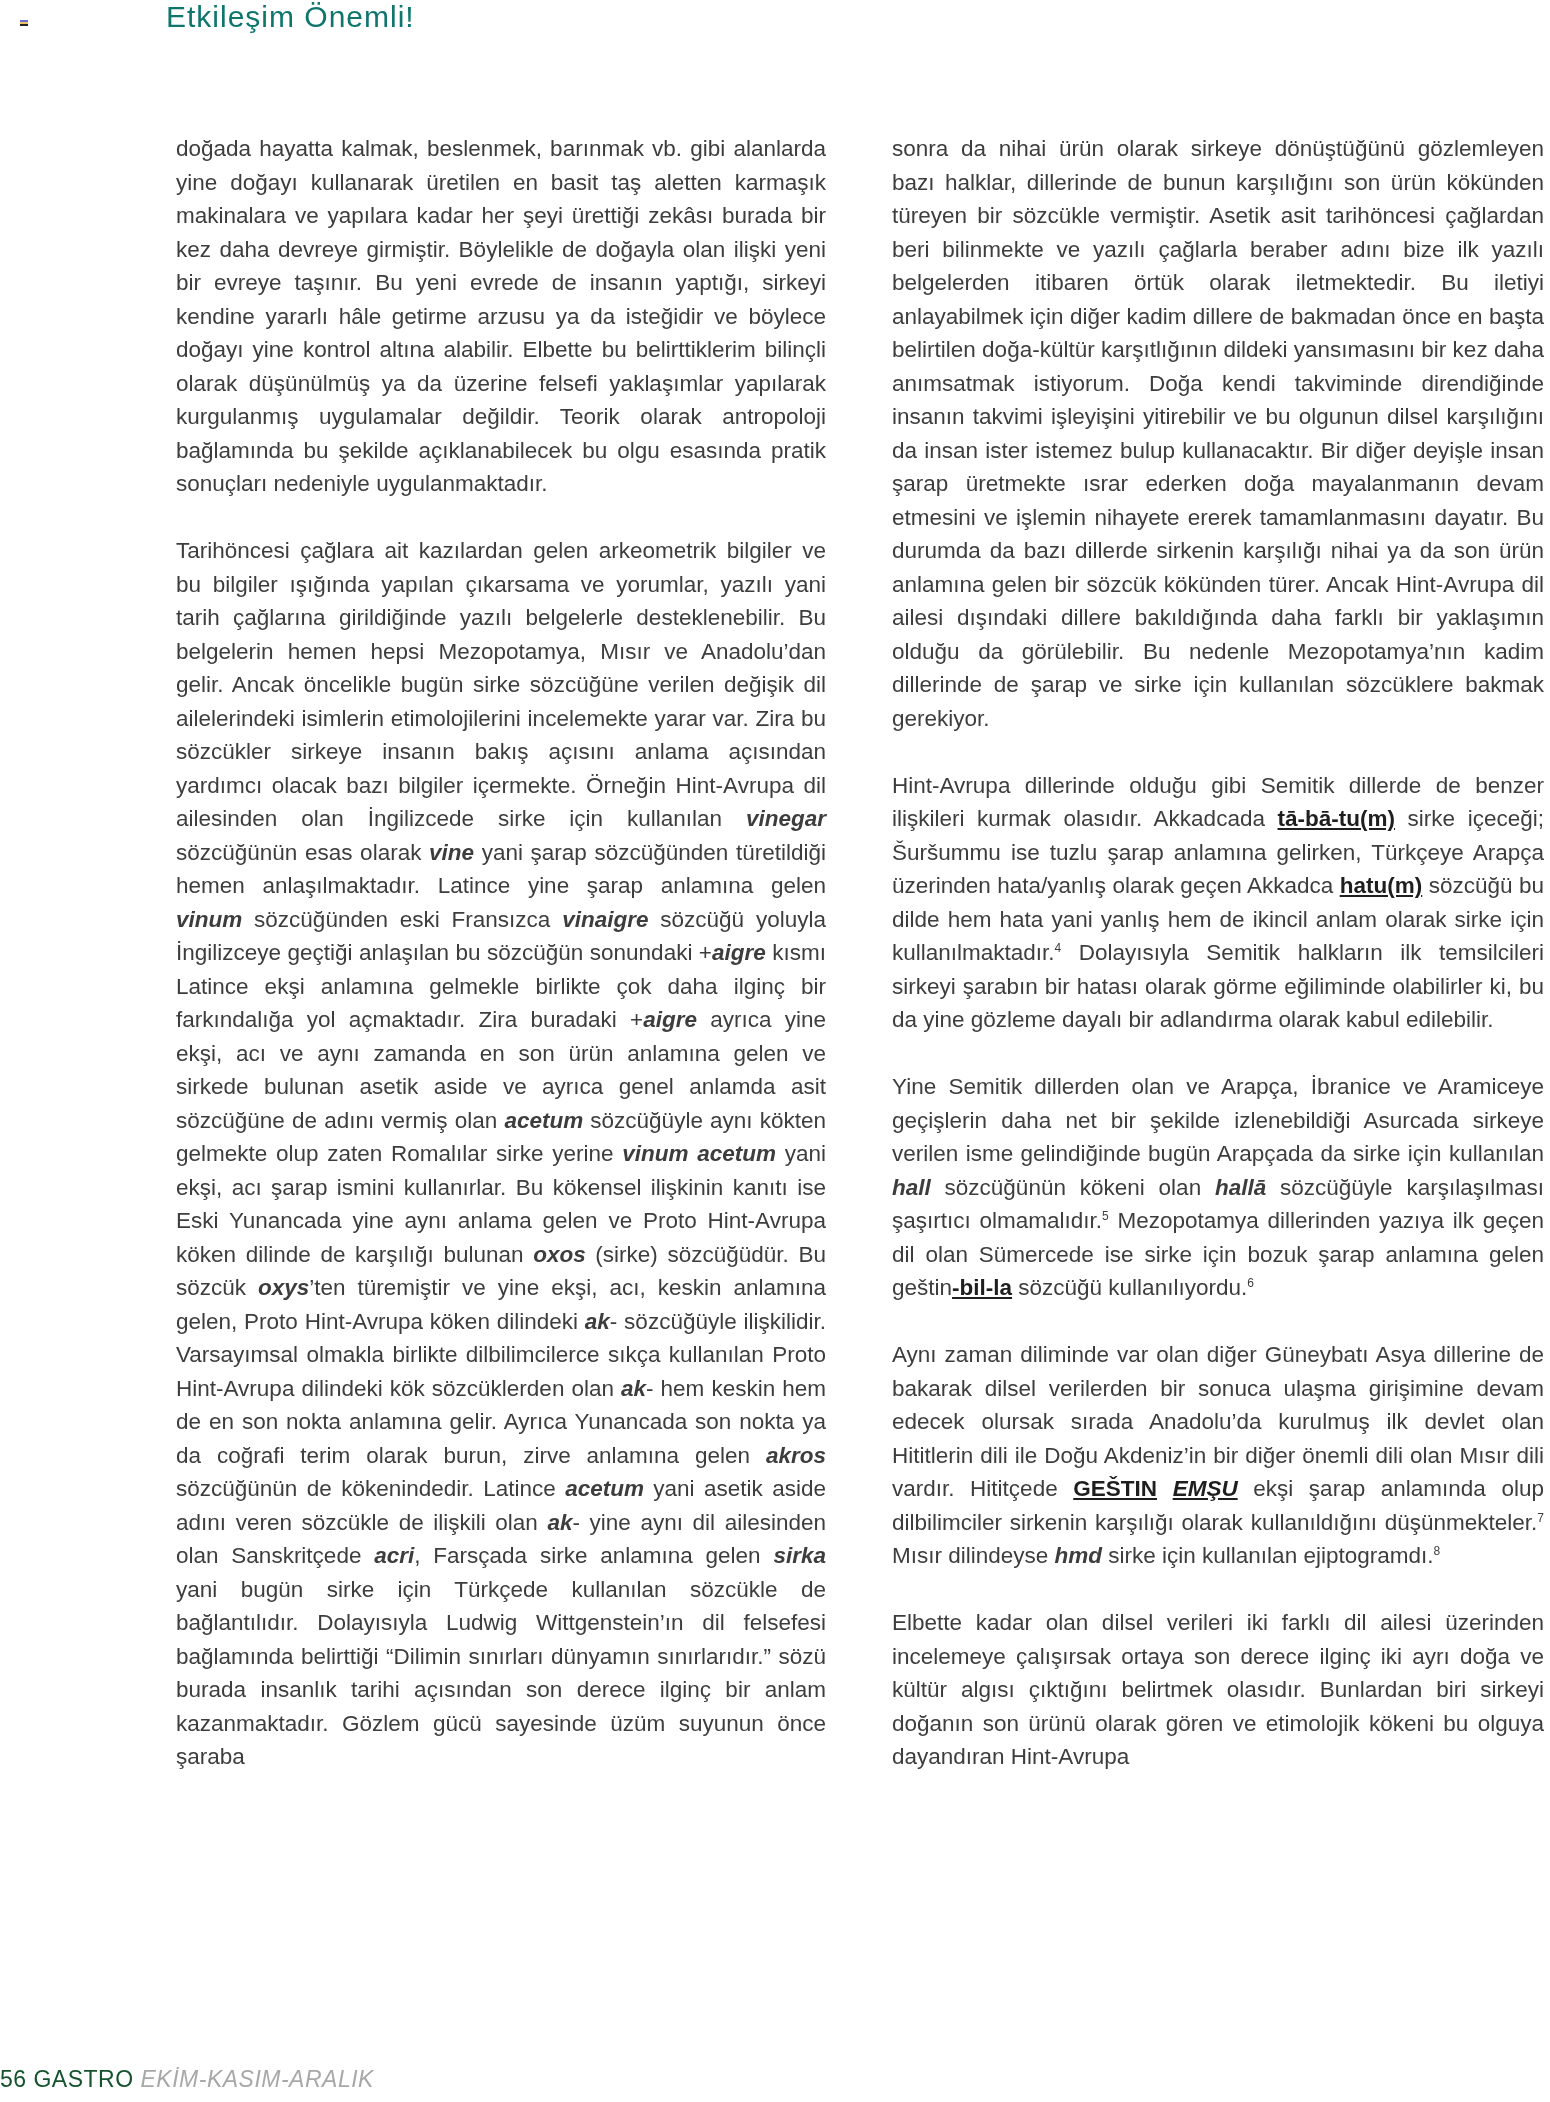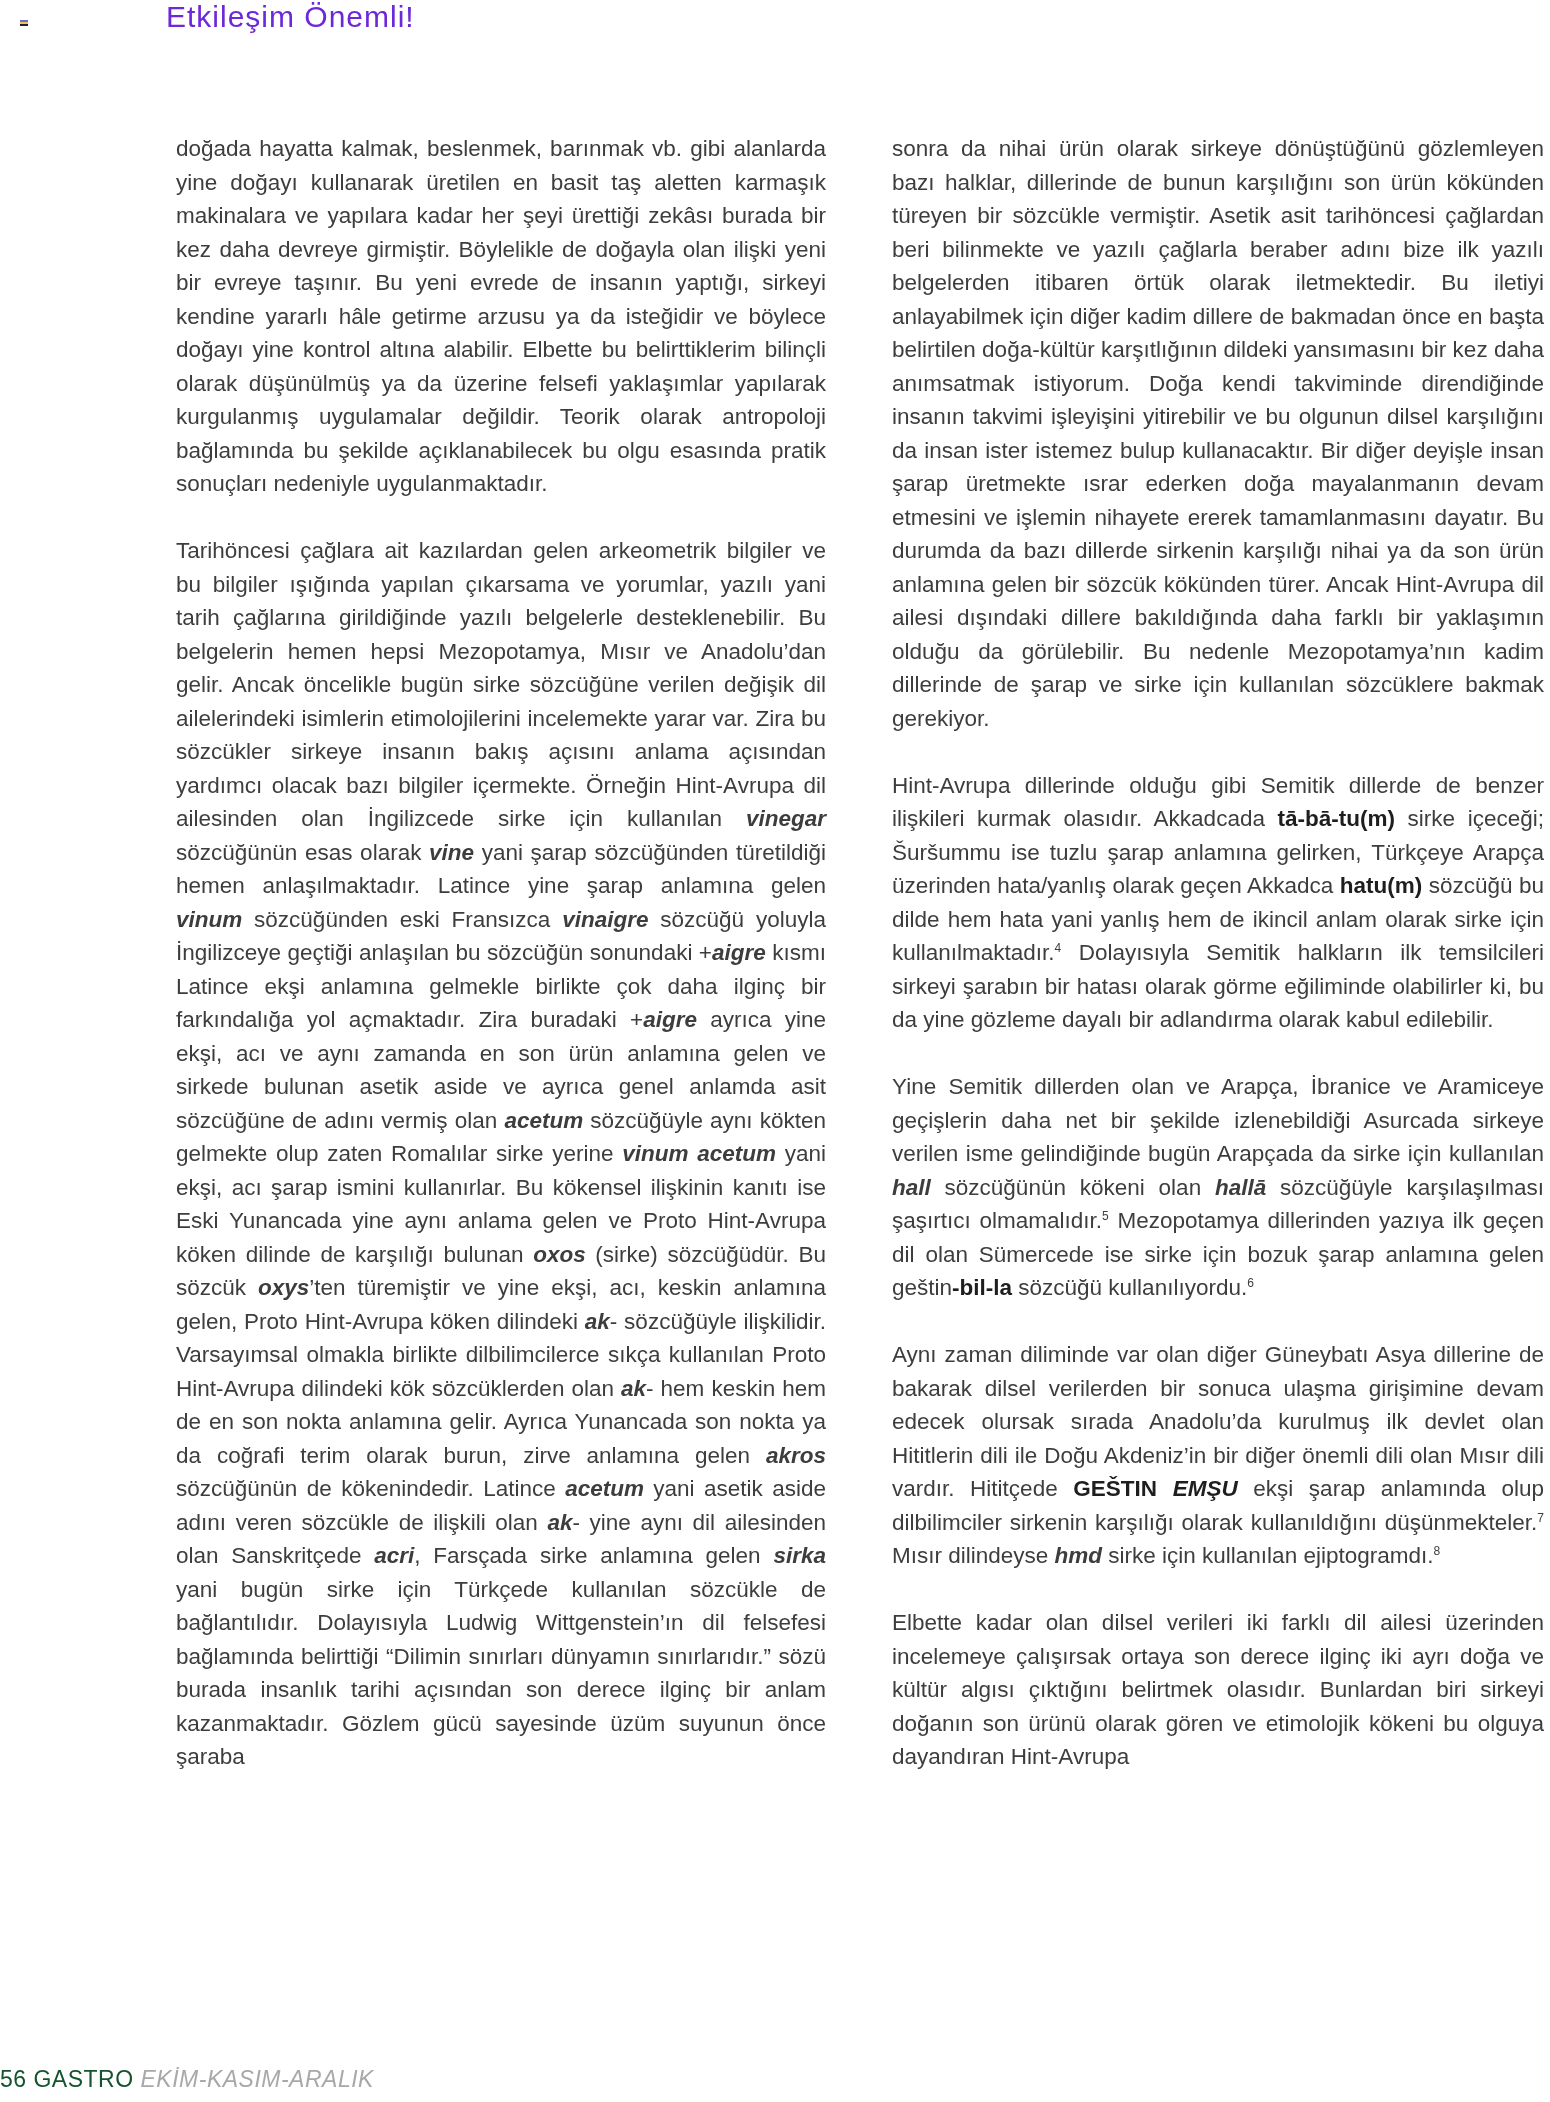--- a/index.html
+++ b/index.html
@@ -1,28 +1,28 @@
 <!DOCTYPE html>
 <html><head>
 <meta charset="utf-8">
 <style>
   html, body { margin: 0; padding: 0; background: #ffffff; }
   body { width: 1550px; height: 2102px; position: relative; overflow: hidden;
          font-family: "Liberation Sans", "DejaVu Sans", sans-serif; color: #3a3a3a; }
   .flag { position: absolute; left: 20px; top: 20px; width: 8px; height: 7px; }
   .flag span { display: block; height: 2px; width: 8px; }
-  .header-title { position: absolute; left: 166px; top: 0px; font-size: 30px; color: #6d28d9;
+  .header-title { position: absolute; left: 166px; top: 0px; font-size: 30px; color: #0f766e;
                   letter-spacing: 1px; font-weight: 300; line-height: 34px; }
   .column { position: absolute; top: 132px; width: 650px; font-size: 22.5px; line-height: 33.5px;
             text-align: justify; color: #3d3d3d; }
   .col-left { left: 162px; margin-left: 14px; }
   .col-right { left: 892px; width: 652px; }
   .para { margin: 0 0 33.5px 0; }
   .para em { font-style: italic; font-weight: bold; }
-  .para b { font-weight: bold; color: #1e1e1e; }
+  .para b { font-weight: bold; color: #1e1e1e; text-decoration: underline; }
   .para sup { font-size: 12px; vertical-align: super; line-height: 0; }
   .footer { position: absolute; left: 0; top: 2066px; font-size: 23px; letter-spacing: 0.5px; }
   .footer .num, .footer .mag { color: #14532d; text-align: right; }
   .footer .issue { color: #a8a8a8; font-style: italic; }
 </style>
 </head>
 <body>
 
 <div class="flag">
   <span style="background:#6b6bd6"></span>

